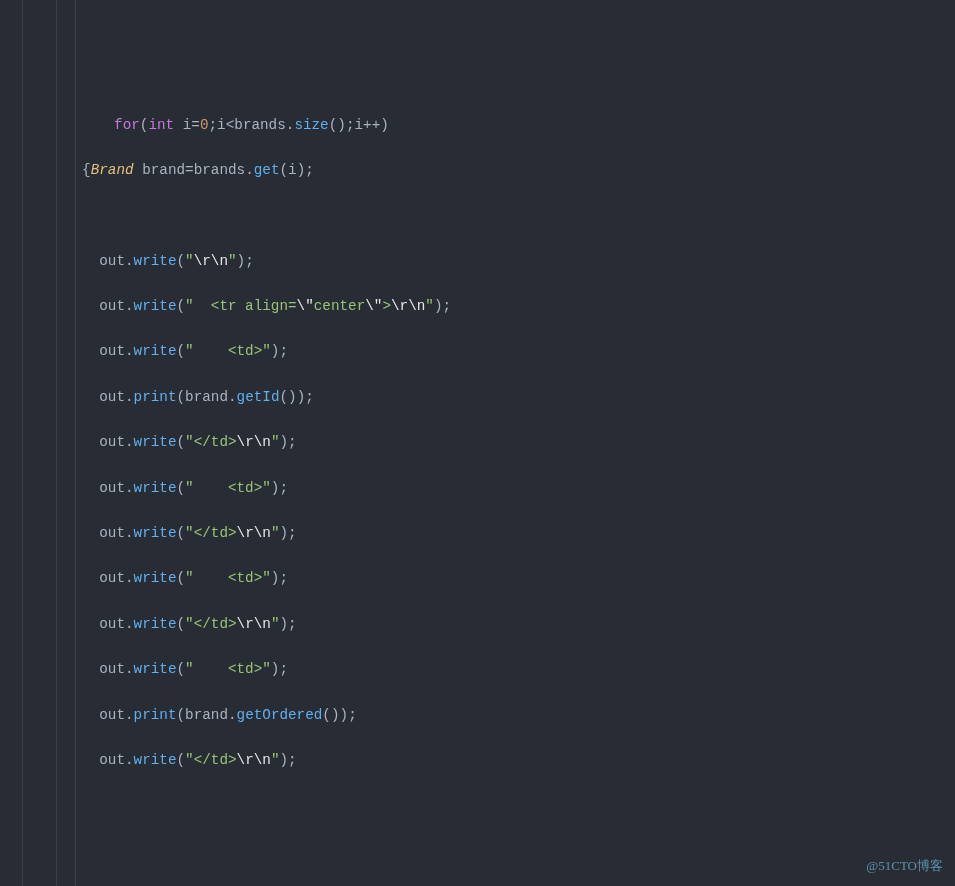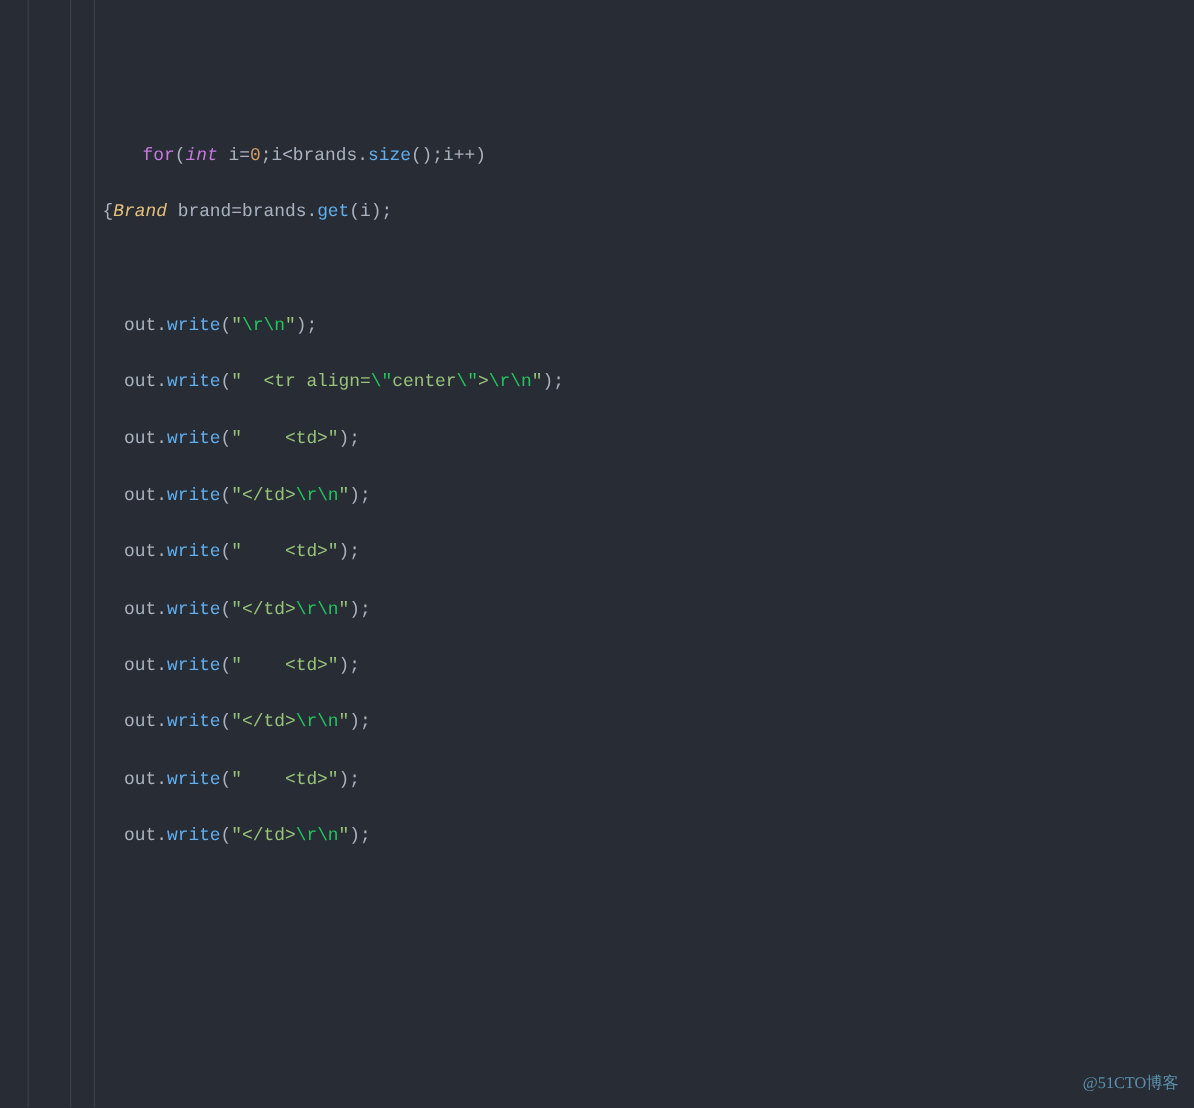--- a/index.html
+++ b/index.html
@@ -27,26 +27,26 @@
   .guide {
     position: absolute;
     top: 0; bottom: 0;
     width: 1px;
     background: #3b4048;
   }
   .g1 { left: 22px; }
   .g2 { left: 56px; }
   .g3 { left: 75px; }
   .kw { color: #c678dd; margin-left: 32px; }
-  .type { color: #c678dd; font-style: italic; }
+  .type { color: #c678dd; }
   .cls { color: #e5c07b; font-style: italic; }
   .var { color: #abb2bf; }
   .method { color: #61afef; }
   .str { color: #98c379; }
-  .esc { color: #22c55e; }
+  .esc { color: #e5e5e5; }
   .num { color: #d19a66; }
   .op { color: #abb2bf; }
   .pun { color: #abb2bf; }
   .watermark {
     position: absolute;
     right: 12px;
     bottom: 8px;
     color: #7dd3fc;
     font-size: 13px;
     opacity: 0.6;
@@ -60,26 +60,28 @@
 <div class="guide g1"></div>
 <div class="guide g2"></div>
 <div class="guide g3"></div>
 
 <div class="line">       <span class="kw">for</span><span class="pun">(</span><span class="type">int</span><span class="var"> i</span><span class="op">=</span><span class="num">0</span><span class="pun">;</span><span class="var">i</span><span class="op">&lt;</span><span class="var">brands</span><span class="pun">.</span><span class="method">size</span><span class="pun">()</span><span class="pun">;</span><span class="var">i</span><span class="op">++</span><span class="pun">)</span></div>
 <div class="line">       <span class="pun">{</span><span class="cls">Brand</span><span class="var"> brand</span><span class="op">=</span><span class="var">brands</span><span class="pun">.</span><span class="method">get</span><span class="pun">(</span><span class="var">i</span><span class="pun">)</span><span class="pun">;</span></div>
 <div class="line"></div>
 <div class="line">         <span class="var">out</span><span class="pun">.</span><span class="method">write</span><span class="pun">(</span><span class="str">"<span class="esc">\r\n</span>"</span><span class="pun">)</span><span class="pun">;</span></div>
 <div class="line">         <span class="var">out</span><span class="pun">.</span><span class="method">write</span><span class="pun">(</span><span class="str">"  &lt;tr align=<span class="esc">\"</span>center<span class="esc">\"</span>&gt;<span class="esc">\r\n</span>"</span><span class="pun">)</span><span class="pun">;</span></div>
 <div class="line">         <span class="var">out</span><span class="pun">.</span><span class="method">write</span><span class="pun">(</span><span class="str">"    &lt;td&gt;"</span><span class="pun">)</span><span class="pun">;</span></div>
+<div class="line">         <span class="var">out</span><span class="pun">.</span><span class="method">print</span><span class="pun">(</span><span class="var">brand</span><span class="pun">.</span><span class="method">getId</span><span class="pun">()</span><span class="pun">)</span><span class="pun">;</span></div>
 <div class="line">         <span class="var">out</span><span class="pun">.</span><span class="method">write</span><span class="pun">(</span><span class="str">"&lt;/td&gt;<span class="esc">\r\n</span>"</span><span class="pun">)</span><span class="pun">;</span></div>
 <div class="line">         <span class="var">out</span><span class="pun">.</span><span class="method">write</span><span class="pun">(</span><span class="str">"    &lt;td&gt;"</span><span class="pun">)</span><span class="pun">;</span></div>
 <div class="line">         <span class="var">out</span><span class="pun">.</span><span class="method">write</span><span class="pun">(</span><span class="str">"&lt;/td&gt;<span class="esc">\r\n</span>"</span><span class="pun">)</span><span class="pun">;</span></div>
 <div class="line">         <span class="var">out</span><span class="pun">.</span><span class="method">write</span><span class="pun">(</span><span class="str">"    &lt;td&gt;"</span><span class="pun">)</span><span class="pun">;</span></div>
 <div class="line">         <span class="var">out</span><span class="pun">.</span><span class="method">write</span><span class="pun">(</span><span class="str">"&lt;/td&gt;<span class="esc">\r\n</span>"</span><span class="pun">)</span><span class="pun">;</span></div>
 <div class="line">         <span class="var">out</span><span class="pun">.</span><span class="method">write</span><span class="pun">(</span><span class="str">"    &lt;td&gt;"</span><span class="pun">)</span><span class="pun">;</span></div>
+<div class="line">         <span class="var">out</span><span class="pun">.</span><span class="method">print</span><span class="pun">(</span><span class="var">brand</span><span class="pun">.</span><span class="method">getOrdered</span><span class="pun">()</span><span class="pun">)</span><span class="pun">;</span></div>
 <div class="line">         <span class="var">out</span><span class="pun">.</span><span class="method">write</span><span class="pun">(</span><span class="str">"&lt;/td&gt;<span class="esc">\r\n</span>"</span><span class="pun">)</span><span class="pun">;</span></div>
 <div class="line">         </div>
 
 
 
 
 
 
 
 

